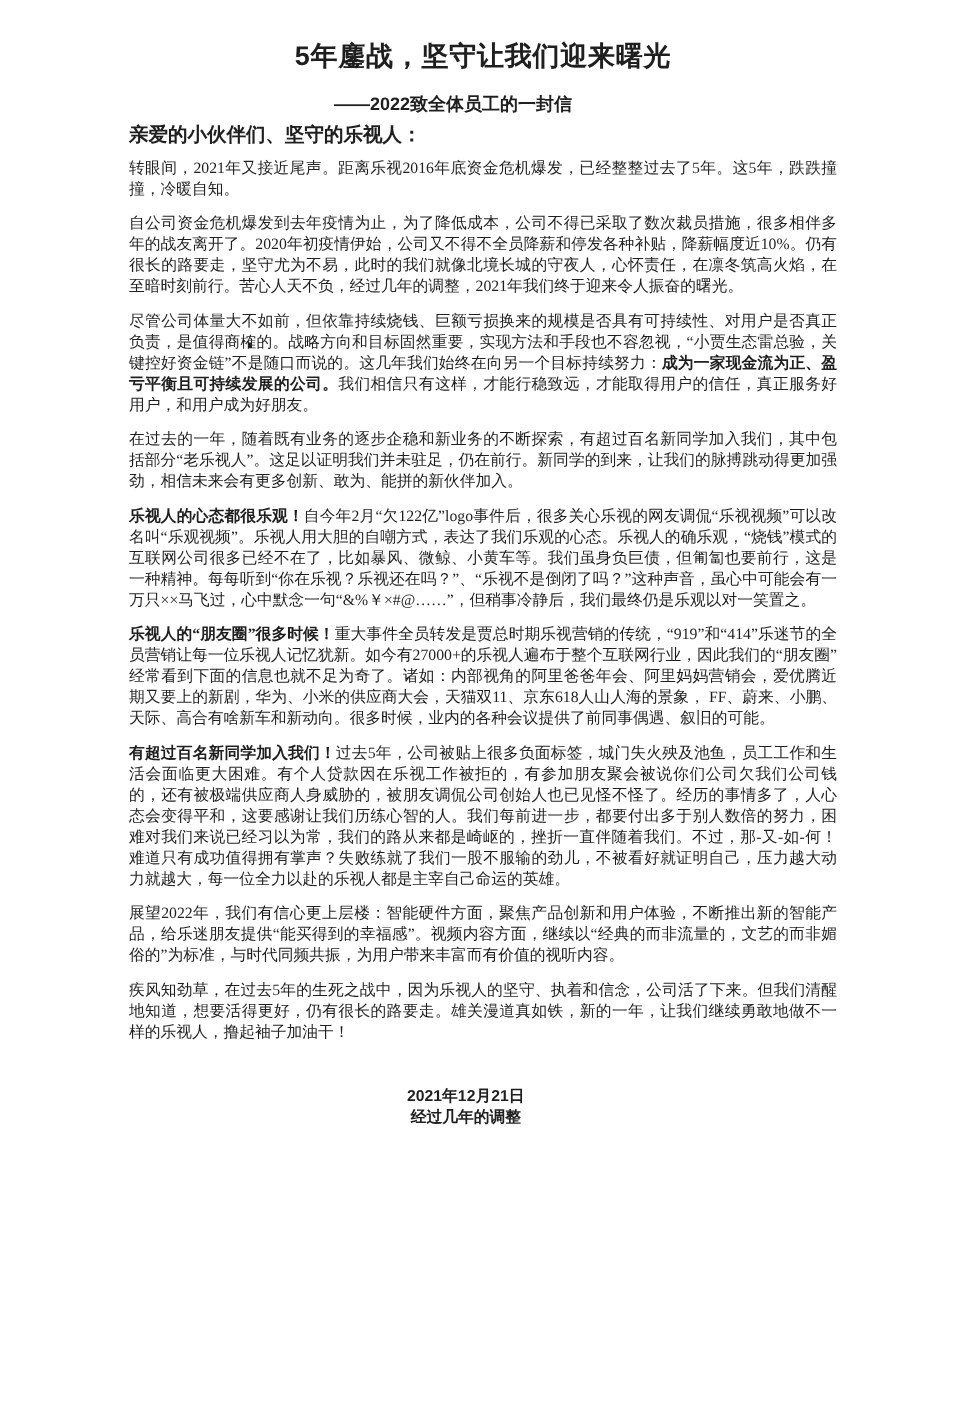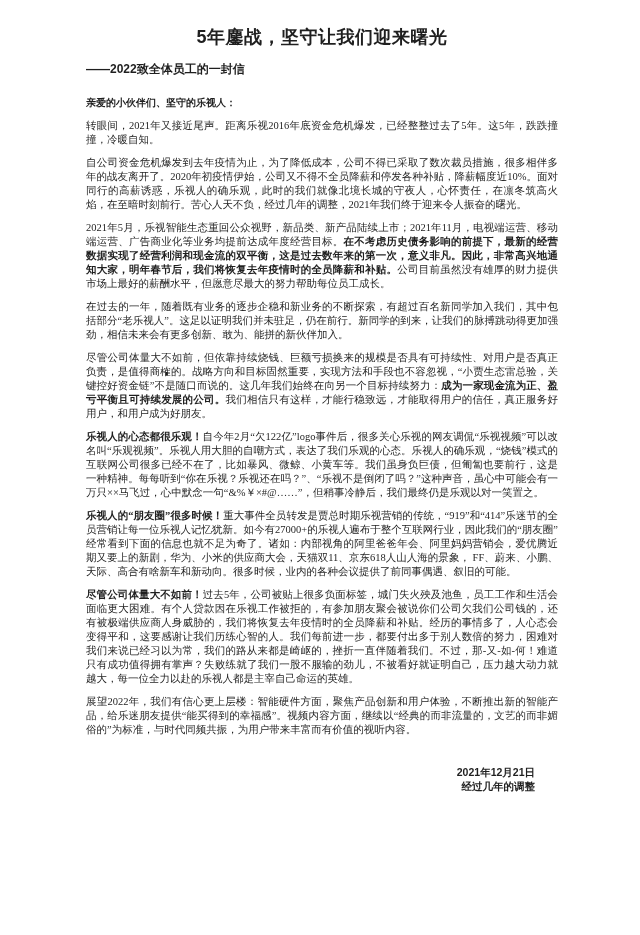--- a/index.html
+++ b/index.html
@@ -21,63 +21,63 @@
     font-weight: 700;
     text-align: center;
     letter-spacing: 0.5px;
     line-height: 1.25;
   }
   .subtitle {
     margin-top: 13px;
     padding-right: 40px;
     font-size: 12px;
     font-weight: 700;
-    text-align: left;
+    text-align: center;
     line-height: 1.3;
   }
   .salutation {
-    margin-top: 19px;
-    font-size: 10px;
+    margin-top: 6px;
+    font-size: 13px;
     font-weight: 700;
     line-height: 14px;
   }
   .para {
     margin: 9px 0 0 0;
     font-size: 10.5px;
     line-height: 14px;
     text-align: justify;
     text-justify: inter-ideograph;
     word-break: break-all;
     font-family: Liberation Serif, serif;
   }
   .bold { font-weight: 700; }
   .signature {
     margin-top: 28px;
     padding-right: 23px;
-    text-align: right;
+    text-align: center;
     font-size: 10.5px;
     font-weight: 700;
     line-height: 14px;
   }
 </style>
 </head>
 <body>
 
 <div class="page">
   <h1 class="title">5年鏖战，坚守让我们迎来曙光</h1>
   <div class="subtitle">——2022致全体员工的一封信</div>
   <div class="salutation">亲爱的小伙伴们、坚守的乐视人：</div>
   <div>
       <p class="para"><span>转眼间，2021年又接近尾声。距离乐视2016年底资金危机爆发，已经整整过去了5年。这5年，跌跌撞撞，冷暖自知。</span></p>
-      <p class="para"><span>自公司资金危机爆发到去年疫情为止，为了降低成本，公司不得已采取了数次裁员措施，很多相伴多年的战友离开了。2020年初疫情伊始，公司又不得不全员降薪和停发各种补贴，降薪幅度近10%。面对同行的高薪诱惑，乐视人的确乐观，此时的我们就像北境长城的守夜人，心怀责任，在凛冬筑高火焰，在至暗时刻前行。苦心人天不负，经过几年的调整，2021年我们终于迎来令人振奋的曙光。</span></p>
-      <p class="para"><span>2021年5月，乐视智能生态重回公众视野，新品类、新产品陆续上市；2021年11月，电视端运营、移动端运营、广告商业化等业务均提前达成年度经营目标。</span><span class="bold">在不考虑历史债务影响的前提下，最新的经营数据实现了经营利润和现金流的双平衡，这是过去数年来的第一次，意义非凡。因此，非常高兴地通知大家，明年春节后，我们将恢复去年疫情时的全员降薪和补贴。</span><span>公司目前虽然没有雄厚的财力提供市场上最好的薪酬水平，但愿意尽最大的努力帮助每位员工成长。</span></p>
+      <p class="para"><span>自公司资金危机爆发到去年疫情为止，为了降低成本，公司不得已采取了数次裁员措施，很多相伴多年的战友离开了。2020年初疫情伊始，公司又不得不全员降薪和停发各种补贴，降薪幅度近10%。仍有很长的路要走，坚守尤为不易，此时的我们就像北境长城的守夜人，心怀责任，在凛冬筑高火焰，在至暗时刻前行。苦心人天不负，经过几年的调整，2021年我们终于迎来令人振奋的曙光。</span></p>
+      <p class="para"><span>尽管公司体量大不如前，但依靠持续烧钱、巨额亏损换来的规模是否具有可持续性、对用户是否真正负责，是值得商榷的。战略方向和目标固然重要，实现方法和手段也不容忽视，“小贾生态雷总验，关键控好资金链”不是随口而说的。这几年我们始终在向另一个目标持续努力：</span><span class="bold">成为一家现金流为正、盈亏平衡且可持续发展的公司。</span><span>我们相信只有这样，才能行稳致远，才能取得用户的信任，真正服务好用户，和用户成为好朋友。</span></p>
       <p class="para"><span>在过去的一年，随着既有业务的逐步企稳和新业务的不断探索，有超过百名新同学加入我们，其中包括部分“老乐视人”。这足以证明我们并未驻足，仍在前行。新同学的到来，让我们的脉搏跳动得更加强劲，相信未来会有更多创新、敢为、能拼的新伙伴加入。</span></p>
-      <p class="para"><span>尽管公司体量大不如前，但依靠持续烧钱、巨额亏损换来的规模是否具有可持续性、对用户是否真正负责，是值得商榷的。战略方向和目标固然重要，实现方法和手段也不容忽视，“小贾生态雷总验，关键控好资金链”不是随口而说的。这几年我们始终在向另一个目标持续努力：</span><span class="bold">成为一家现金流为正、盈亏平衡且可持续发展的公司。</span><span>我们相信只有这样，才能行稳致远，才能取得用户的信任，真正服务好用户，和用户成为好朋友。</span></p>
       <p class="para"><span class="bold">乐视人的心态都很乐观！</span><span>自今年2月“欠122亿”logo事件后，很多关心乐视的网友调侃“乐视视频”可以改名叫“乐观视频”。乐视人用大胆的自嘲方式，表达了我们乐观的心态。乐视人的确乐观，“烧钱”模式的互联网公司很多已经不在了，比如暴风、微鲸、小黄车等。我们虽身负巨债，但匍匐也要前行，这是一种精神。每每听到“你在乐视？乐视还在吗？”、“乐视不是倒闭了吗？”这种声音，虽心中可能会有一万只××马飞过，心中默念一句“&amp;%￥×#@……”，但稍事冷静后，我们最终仍是乐观以对一笑置之。</span></p>
       <p class="para"><span class="bold">乐视人的“朋友圈”很多时候！</span><span>重大事件全员转发是贾总时期乐视营销的传统，“919”和“414”乐迷节的全员营销让每一位乐视人记忆犹新。如今有27000+的乐视人遍布于整个互联网行业，因此我们的“朋友圈”经常看到下面的信息也就不足为奇了。诸如：内部视角的阿里爸爸年会、阿里妈妈营销会，爱优腾近期又要上的新剧，华为、小米的供应商大会，天猫双11、京东618人山人海的景象， FF、蔚来、小鹏、天际、高合有啥新车和新动向。很多时候，业内的各种会议提供了前同事偶遇、叙旧的可能。</span></p>
-      <p class="para"><span class="bold">尽管公司体量大不如前！</span><span>过去5年，公司被贴上很多负面标签，城门失火殃及池鱼，员工工作和生活会面临更大困难。有个人贷款因在乐视工作被拒的，有参加朋友聚会被说你们公司欠我们公司钱的，还有被极端供应商人身威胁的，我们将恢复去年疫情时的全员降薪和补贴。经历的事情多了，人心态会变得平和，这要感谢让我们历练心智的人。我们每前进一步，都要付出多于别人数倍的努力，困难对我们来说已经习以为常，我们的路从来都是崎岖的，挫折一直伴随着我们。不过，那-又-如-何！难道只有成功值得拥有掌声？失败练就了我们一股不服输的劲儿，不被看好就证明自己，压力越大动力就越大，每一位全力以赴的乐视人都是主宰自己命运的英雄。</span></p>
+      <p class="para"><span class="bold">有超过百名新同学加入我们！</span><span>过去5年，公司被贴上很多负面标签，城门失火殃及池鱼，员工工作和生活会面临更大困难。有个人贷款因在乐视工作被拒的，有参加朋友聚会被说你们公司欠我们公司钱的，还有被极端供应商人身威胁的，被朋友调侃公司创始人也已见怪不怪了。经历的事情多了，人心态会变得平和，这要感谢让我们历练心智的人。我们每前进一步，都要付出多于别人数倍的努力，困难对我们来说已经习以为常，我们的路从来都是崎岖的，挫折一直伴随着我们。不过，那-又-如-何！难道只有成功值得拥有掌声？失败练就了我们一股不服输的劲儿，不被看好就证明自己，压力越大动力就越大，每一位全力以赴的乐视人都是主宰自己命运的英雄。</span></p>
       <p class="para"><span>展望2022年，我们有信心更上层楼：智能硬件方面，聚焦产品创新和用户体验，不断推出新的智能产品，给乐迷朋友提供“能买得到的幸福感”。视频内容方面，继续以“经典的而非流量的，文艺的而非媚俗的”为标准，与时代同频共振，为用户带来丰富而有价值的视听内容。</span></p>
+      <p class="para"><span>疾风知劲草，在过去5年的生死之战中，因为乐视人的坚守、执着和信念，公司活了下来。但我们清醒地知道，想要活得更好，仍有很长的路要走。雄关漫道真如铁，新的一年，让我们继续勇敢地做不一样的乐视人，撸起袖子加油干！</span></p>
     </div>
   <div class="signature">
     <div>2021年12月21日</div>
     <div>经过几年的调整</div>
   </div>
 </div>
 
 </body></html>

